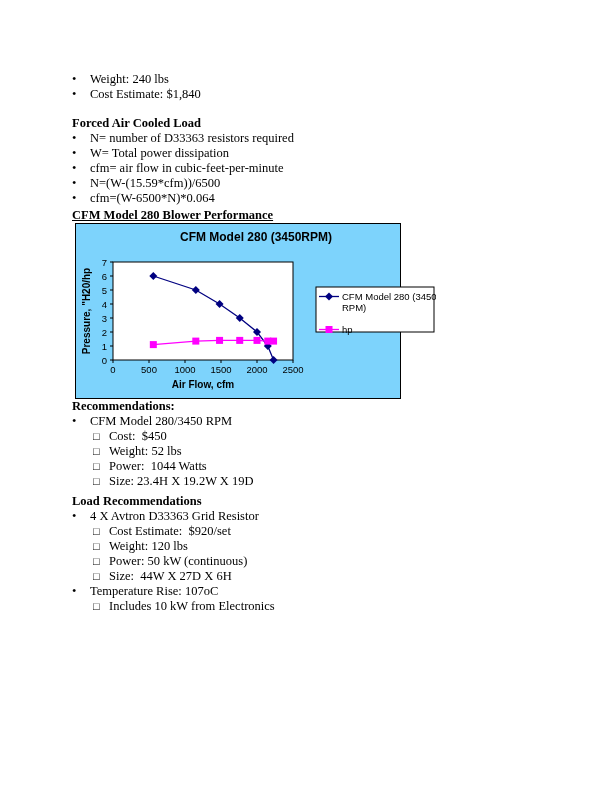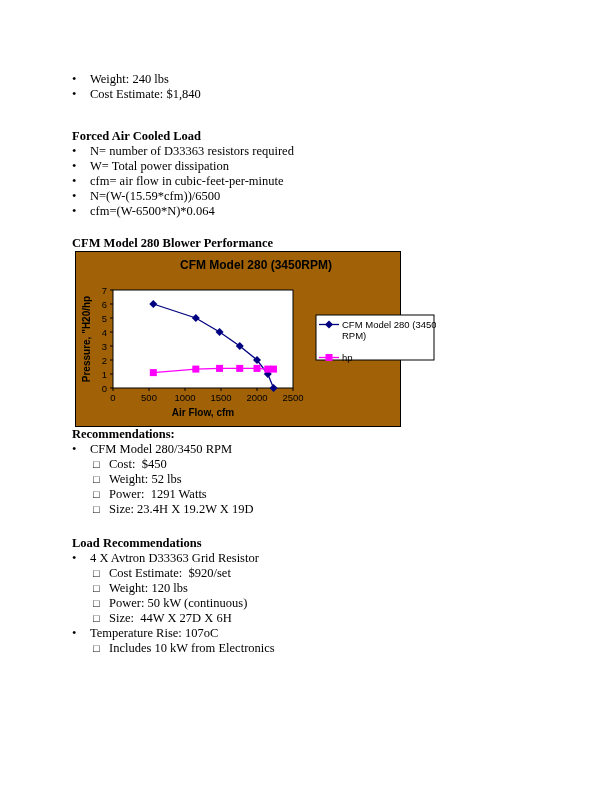--- a/index.html
+++ b/index.html
@@ -12,30 +12,30 @@
     color:#000;
     overflow:hidden;
   }
   .content{position:absolute;left:72px;top:72px;width:470px;}
   .row{display:flex;height:15px;line-height:15px;}
   .row span{white-space:pre-wrap;}
   .m1{display:inline-block;width:18px;flex:0 0 18px;}
   .m2{display:inline-block;width:16px;flex:0 0 16px;font-size:11px;}
   .lvl2{margin-left:21px;}
   .heading{font-weight:bold;}
-  .mt14{margin-top:27px;}
-  .mt7{margin-top:17px;}
+  .mt14{margin-top:14px;}
+  .mt7{margin-top:2px;text-decoration:underline;}
   .mt25{}
-  .mt5{margin-top:19px;}
+  .mt5{margin-top:5px;}
   .figure{
     margin-left:3px;
     width:326px;height:176px;
     border:1px solid #000;
     box-sizing:border-box;
-    background:#a16207;
+    background:#7dd3fc;
   }
   .pageno{position:absolute;left:519px;top:798px;height:15px;line-height:15px;}
 </style>
 </head>
 <body>
 
 <div class="page">
   <div class="content">
 
     <div class="row">
@@ -146,21 +146,21 @@
     <div class="row lvl2">
       <span class="m2">□</span>
       <span>Cost:  $450</span>
     </div>
     <div class="row lvl2">
       <span class="m2">□</span>
       <span>Weight: 52 lbs</span>
     </div>
     <div class="row lvl2">
       <span class="m2">□</span>
-      <span>Power:  1291 Watts</span>
+      <span>Power:  1044 Watts</span>
     </div>
     <div class="row lvl2">
       <span class="m2">□</span>
       <span>Size: 23.4H X 19.2W X 19D</span>
     </div>
 
     <div class="row heading mt5">
       <span>Load Recommendations</span>
     </div>
     <div class="row">

